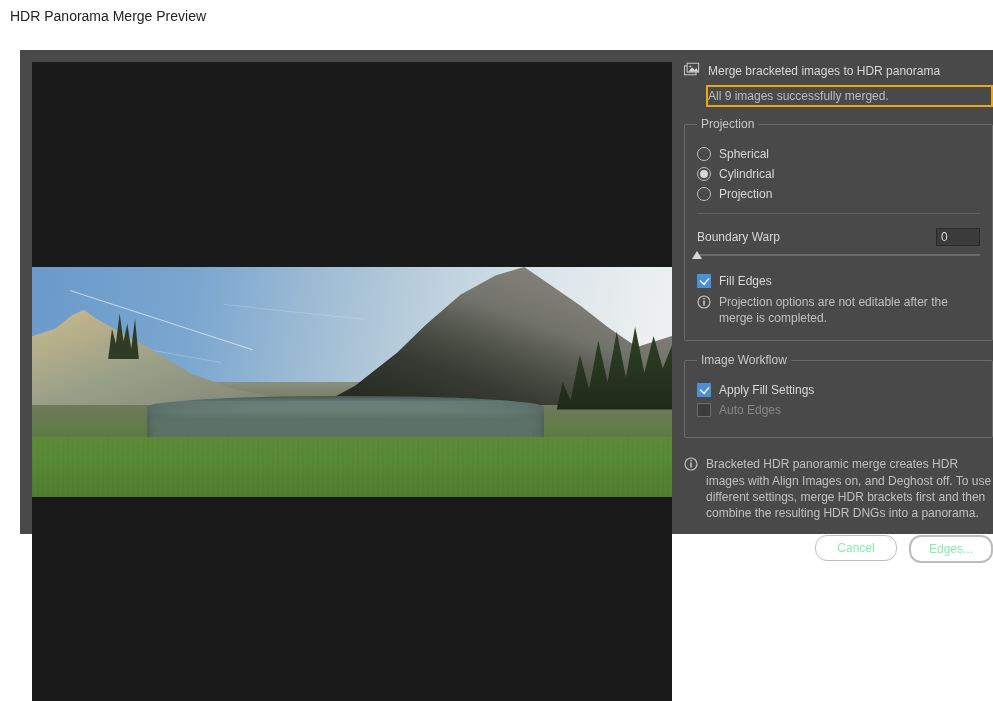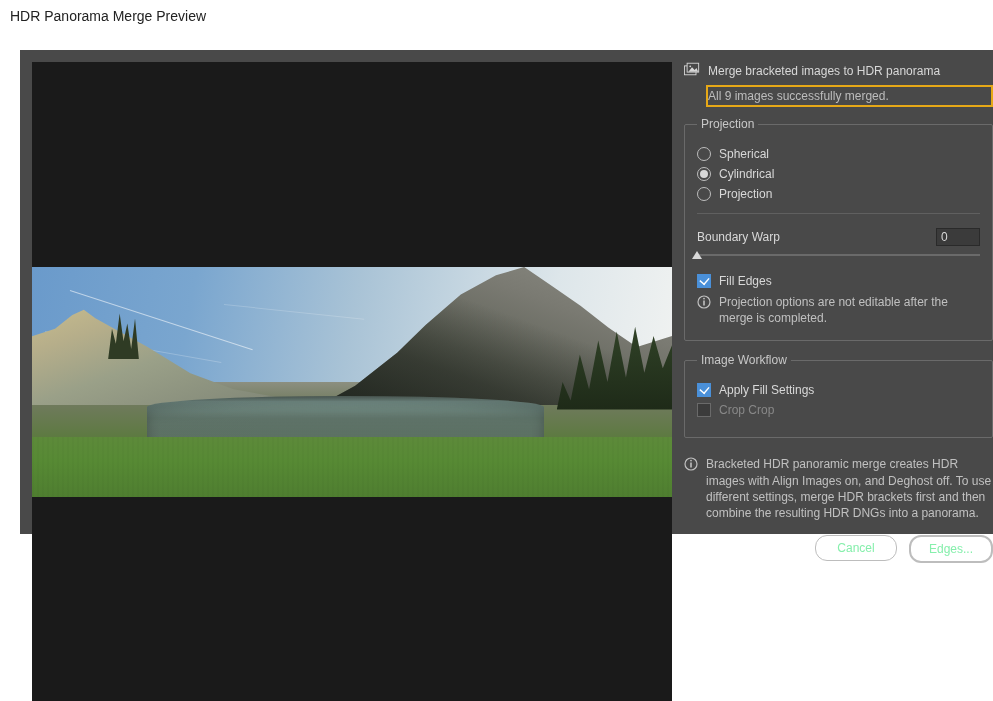--- a/index.html
+++ b/index.html
@@ -308,21 +308,21 @@
 
     <fieldset>
       <legend>Image Workflow</legend>
 
       <div class="check-row">
         <span class="checkbox checked"></span>
         <span>Apply Fill Settings</span>
       </div>
       <div class="check-row">
         <span class="checkbox disabled"></span>
-        <span class="disabled-text">Crop Crop</span>
+        <span class="disabled-text">Auto Edges</span>
       </div>
     </fieldset>
 
     <div class="info-row">
       <span class="info-icon">
         <svg viewBox="0 0 14 14">
             <circle cx="7" cy="7" r="6" fill="none" stroke="#c0c0c0" stroke-width="1.2"></circle>
             <rect x="6.2" y="5.5" width="1.6" height="5" fill="#c0c0c0"></rect>
             <circle cx="7" cy="3.6" r="0.9" fill="#c0c0c0"></circle>
           </svg>

